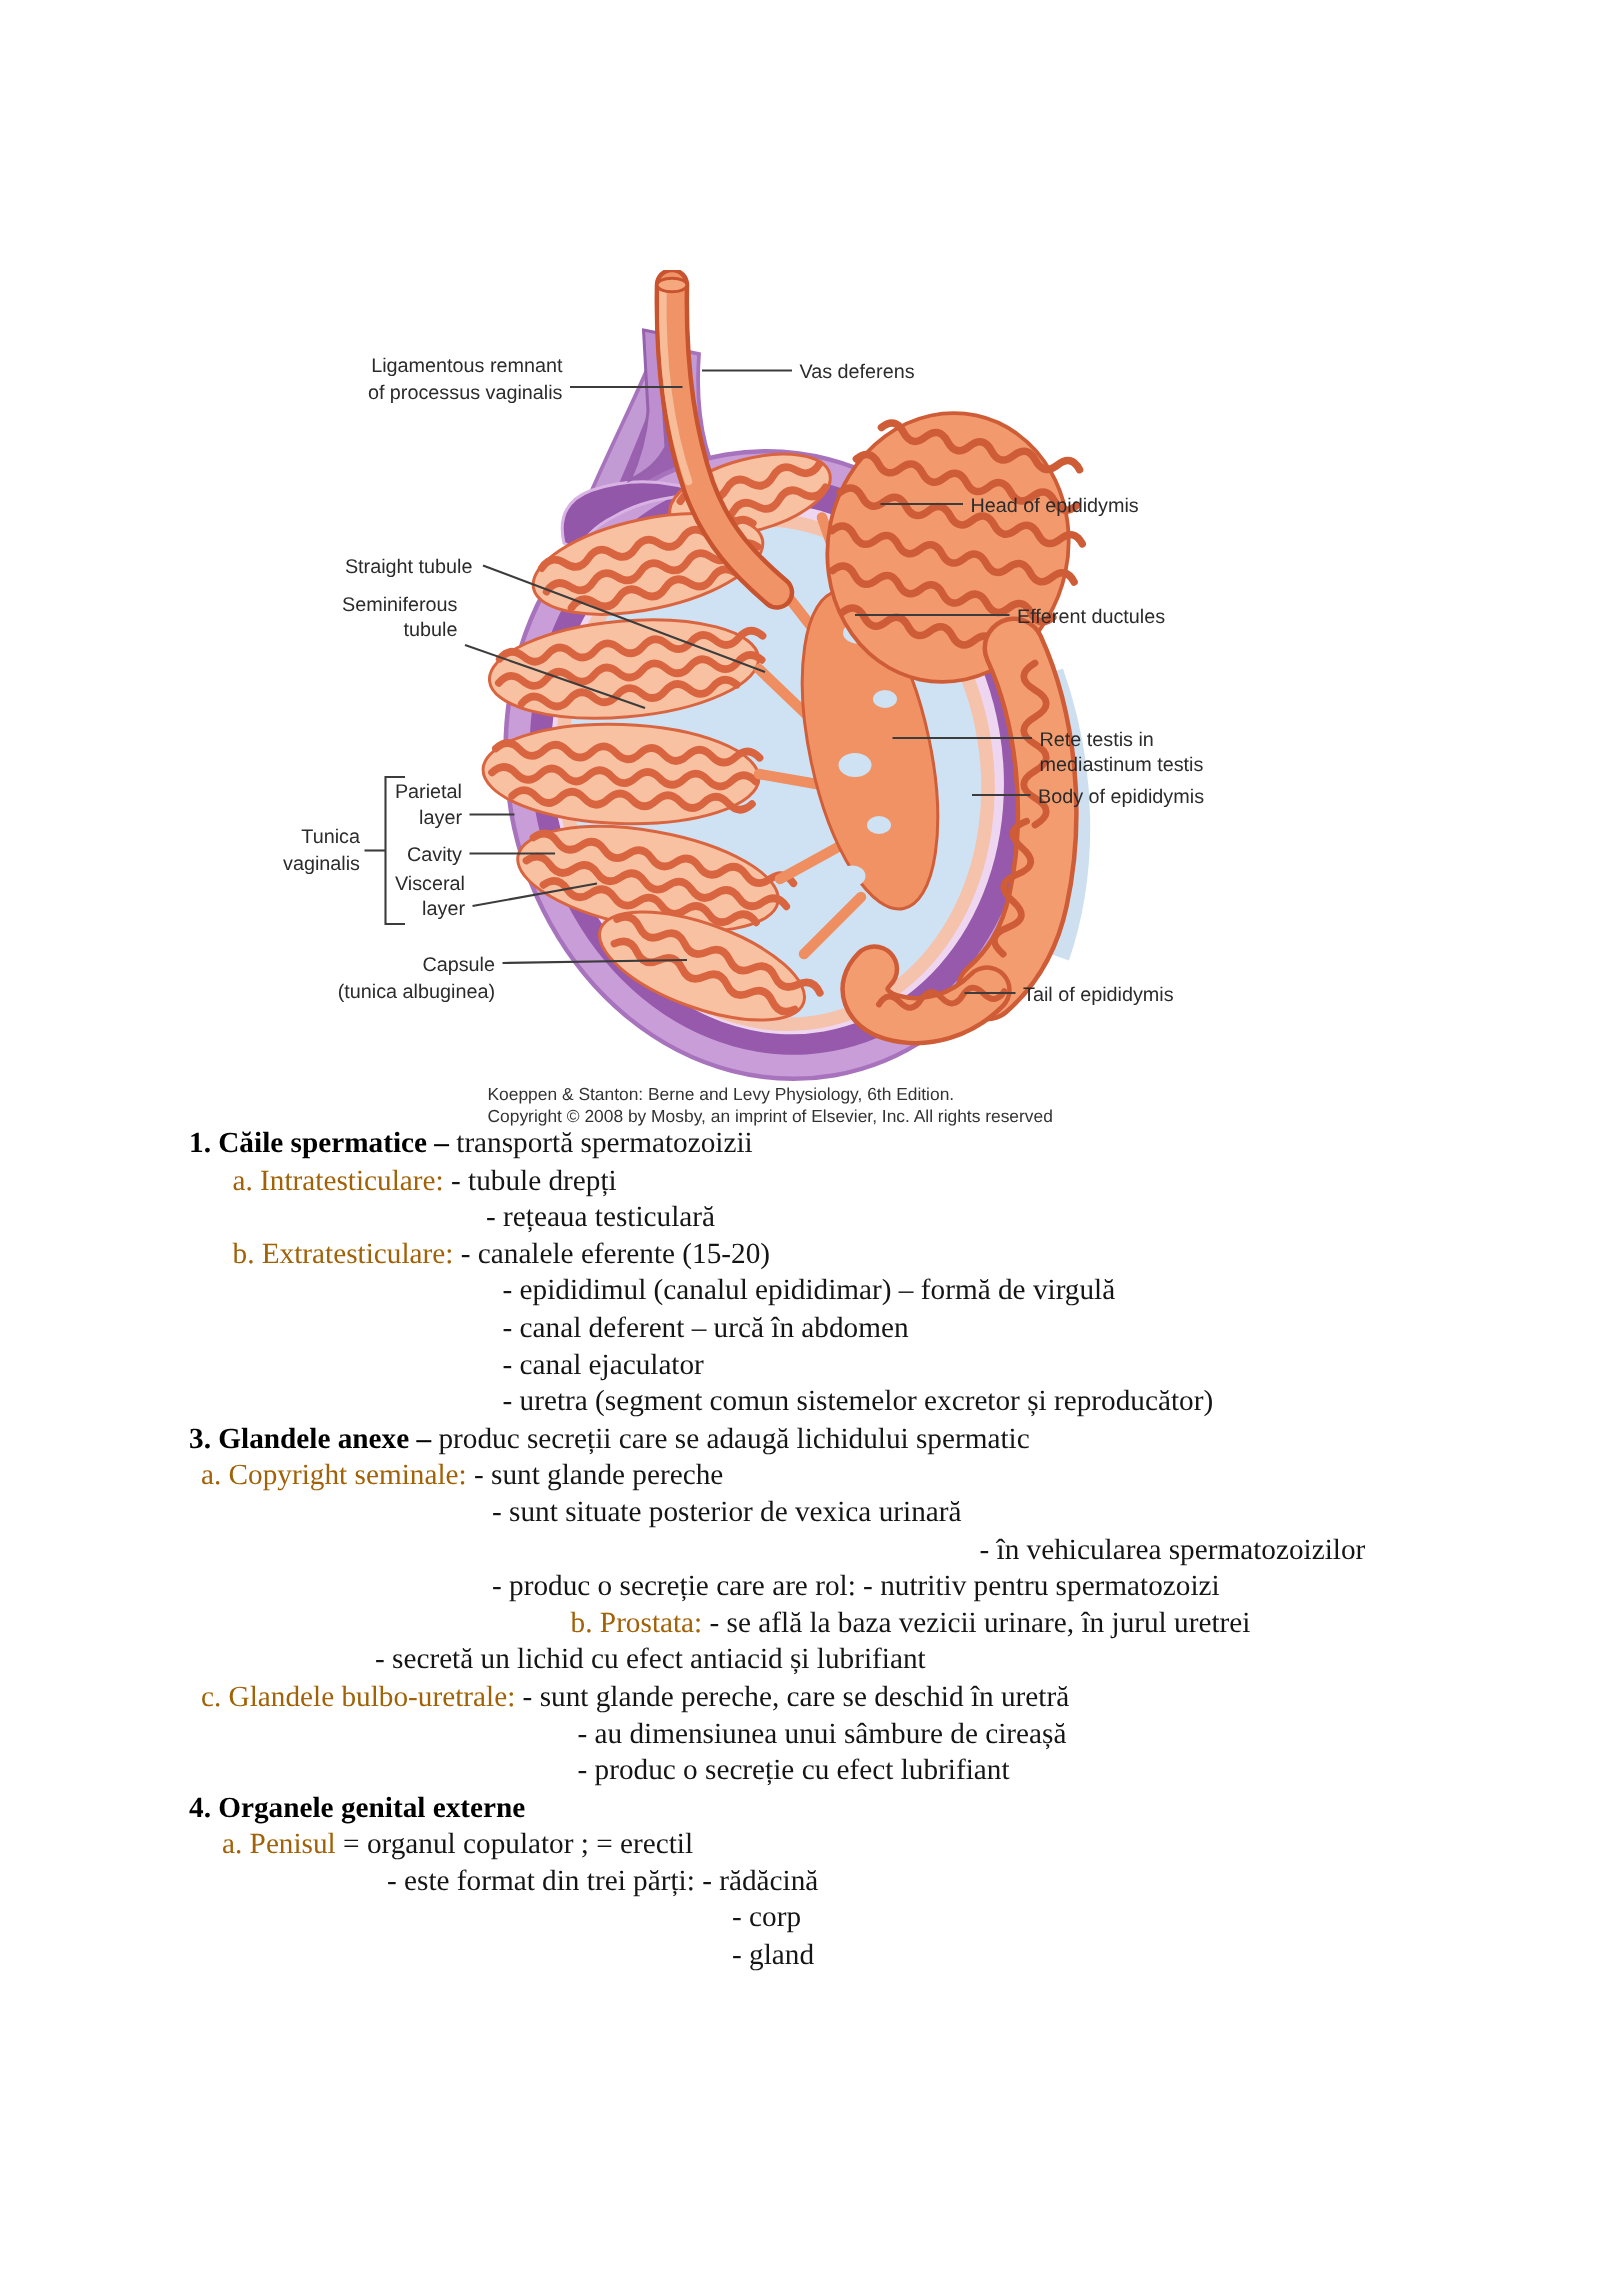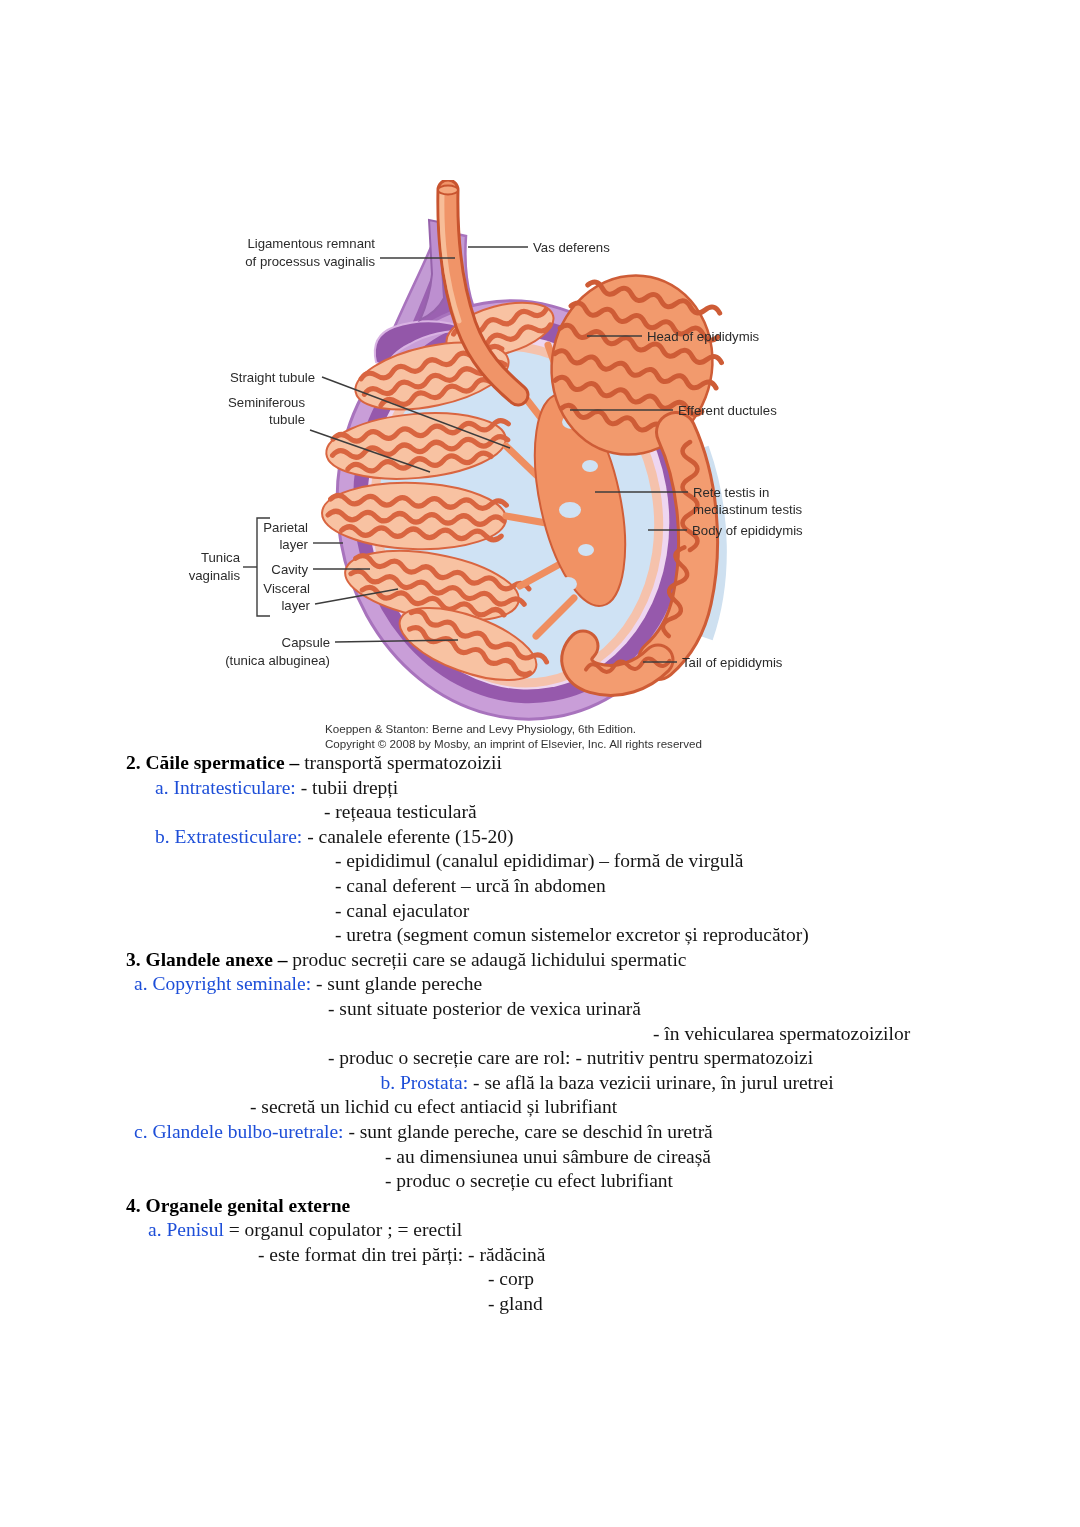--- a/index.html
+++ b/index.html
@@ -5,21 +5,21 @@
   html,body{margin:0;padding:0;background:#ffffff;}
   #page{position:relative;width:1080px;height:1316px;background:#ffffff;overflow:hidden;
         font-family:"Liberation Serif",serif;}
   #figure-wrap{position:absolute;left:180px;top:180px;width:660px;height:580px;}
   svg text{font-family:"Liberation Sans",sans-serif;fill:#2b2b2b;}
   .fig-label{font-size:13.2px;}
   .fig-caption{font-size:11.6px;fill:#333333;}
   #notes{position:absolute;left:0;top:751px;width:1080px;}
   .note-line{height:24.6px;line-height:24.6px;font-size:19.5px;color:#151515;white-space:pre;}
   .note-line span.bold{font-weight:bold;color:#000000;}
-  .note-line span.purple{color:#1d4ed8;}
+  .note-line span.purple{color:#a16207;}
   .note-line span.normal{color:#151515;}
 </style>
 </head>
 <body>
 
 <div id="page">
 
   <div id="figure-wrap">
     <svg width="660" height="580" viewBox="0 0 660 580">
 
@@ -176,22 +176,22 @@
       </g>
 
       <g>
         <text class="fig-caption" x="145" y="553">Koeppen &amp; Stanton: Berne and Levy Physiology, 6th Edition.</text>
         <text class="fig-caption" x="145" y="568">Copyright © 2008 by Mosby, an imprint of Elsevier, Inc. All rights reserved</text>
       </g>
     </svg>
   </div>
 
   <div id="notes">
-      <div class="note-line" style="padding-left: 126px;"><span class="bold">2. Căile spermatice –</span><span class="normal"> transportă spermatozoizii</span></div>
-      <div class="note-line" style="padding-left: 155px;"><span class="purple">a. Intratesticulare:</span><span class="normal"> - tubii drepți</span></div>
+      <div class="note-line" style="padding-left: 126px;"><span class="bold">1. Căile spermatice –</span><span class="normal"> transportă spermatozoizii</span></div>
+      <div class="note-line" style="padding-left: 155px;"><span class="purple">a. Intratesticulare:</span><span class="normal"> - tubule drepți</span></div>
       <div class="note-line" style="padding-left: 324px;"><span class="normal">- rețeaua testiculară</span></div>
       <div class="note-line" style="padding-left: 155px;"><span class="purple">b. Extratesticulare:</span><span class="normal"> - canalele eferente (15-20)</span></div>
       <div class="note-line" style="padding-left: 335px;"><span class="normal">- epididimul (canalul epididimar) – formă de virgulă</span></div>
       <div class="note-line" style="padding-left: 335px;"><span class="normal">- canal deferent – urcă în abdomen</span></div>
       <div class="note-line" style="padding-left: 335px;"><span class="normal">- canal ejaculator</span></div>
       <div class="note-line" style="padding-left: 335px;"><span class="normal">- uretra (segment comun sistemelor excretor și reproducător)</span></div>
       <div class="note-line" style="padding-left: 126px;"><span class="bold">3. Glandele anexe –</span><span class="normal"> produc secreții care se adaugă lichidului spermatic</span></div>
       <div class="note-line" style="padding-left: 134px;"><span class="purple">a. Copyright seminale:</span><span class="normal"> - sunt glande pereche</span></div>
       <div class="note-line" style="padding-left: 328px;"><span class="normal">- sunt situate posterior de vexica urinară</span></div>
       <div class="note-line" style="padding-left: 653px;"><span class="normal">- în vehicularea spermatozoizilor</span></div>

